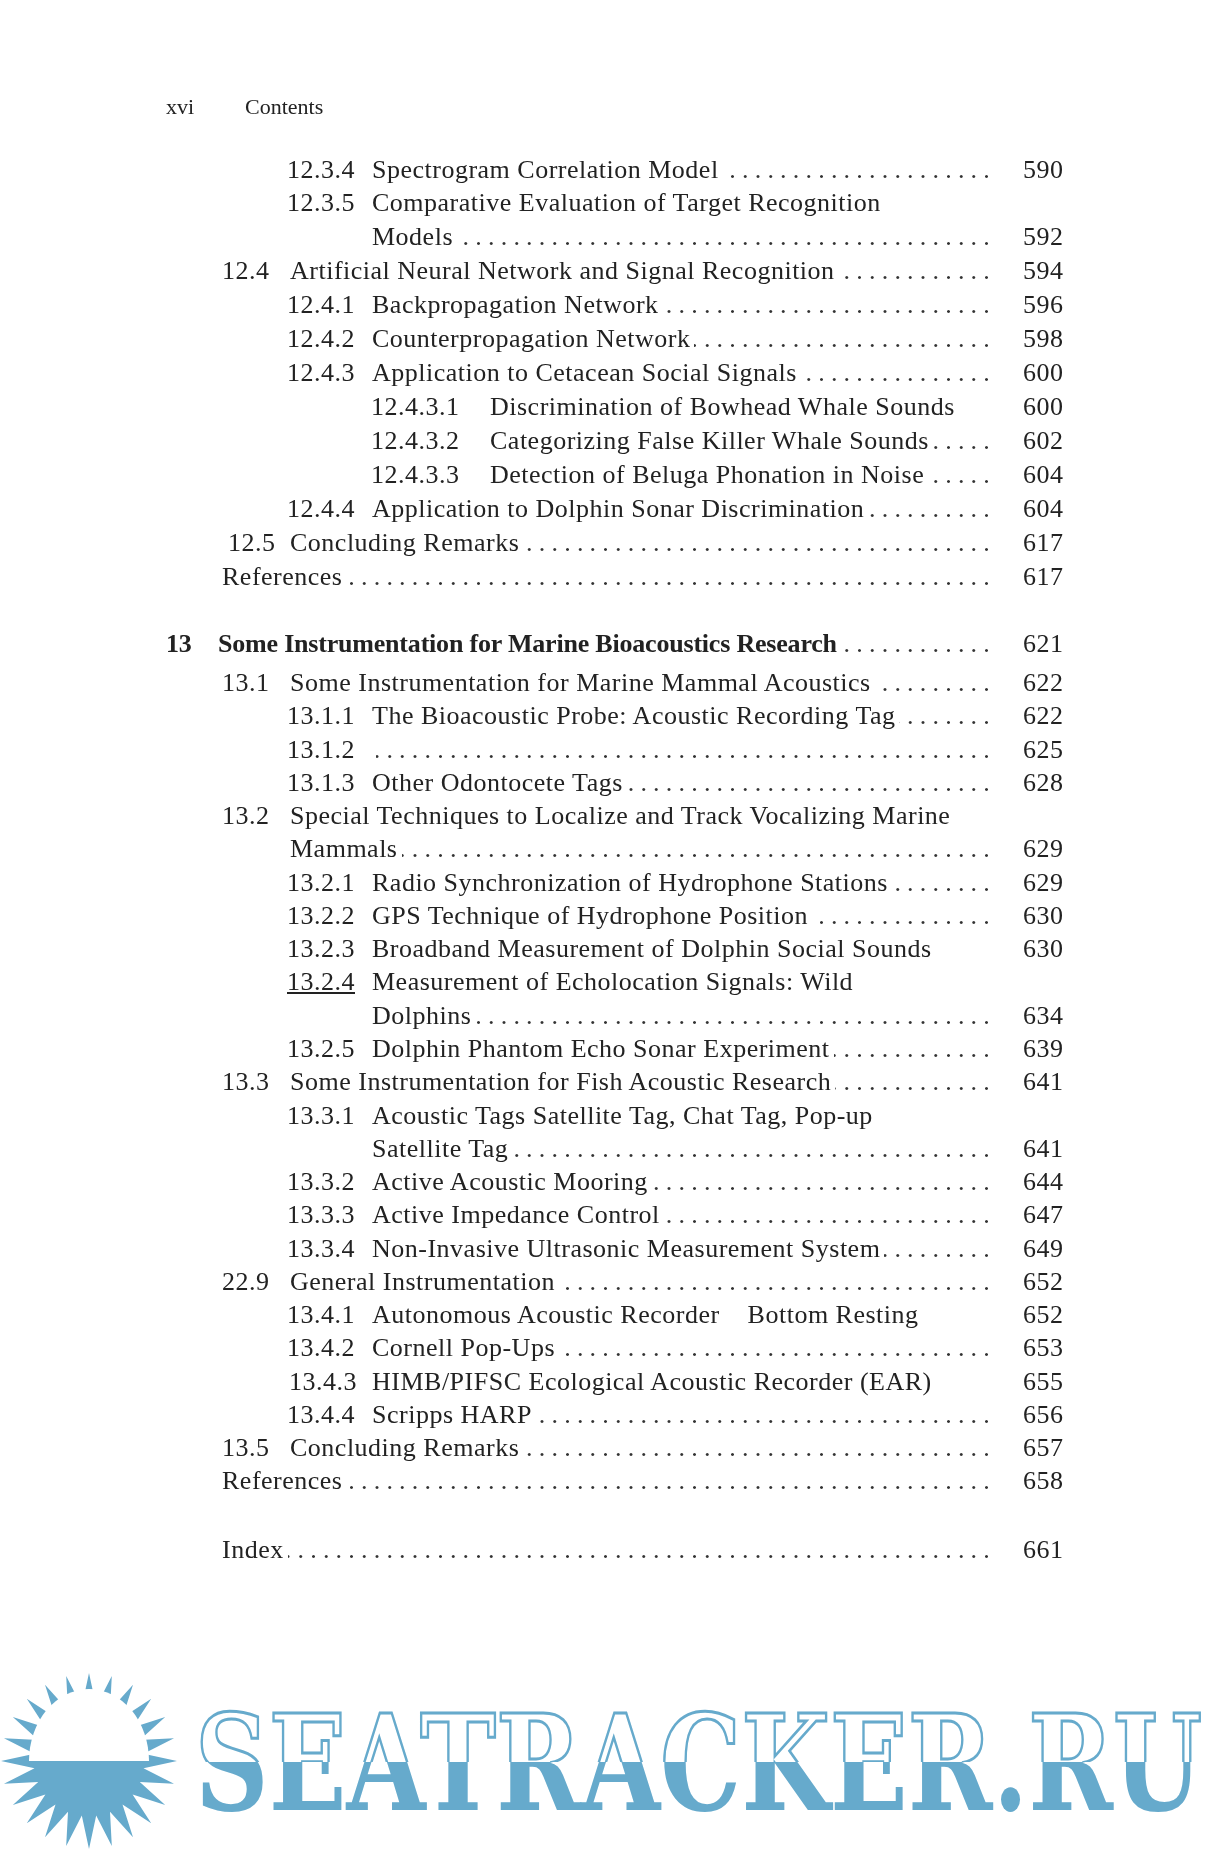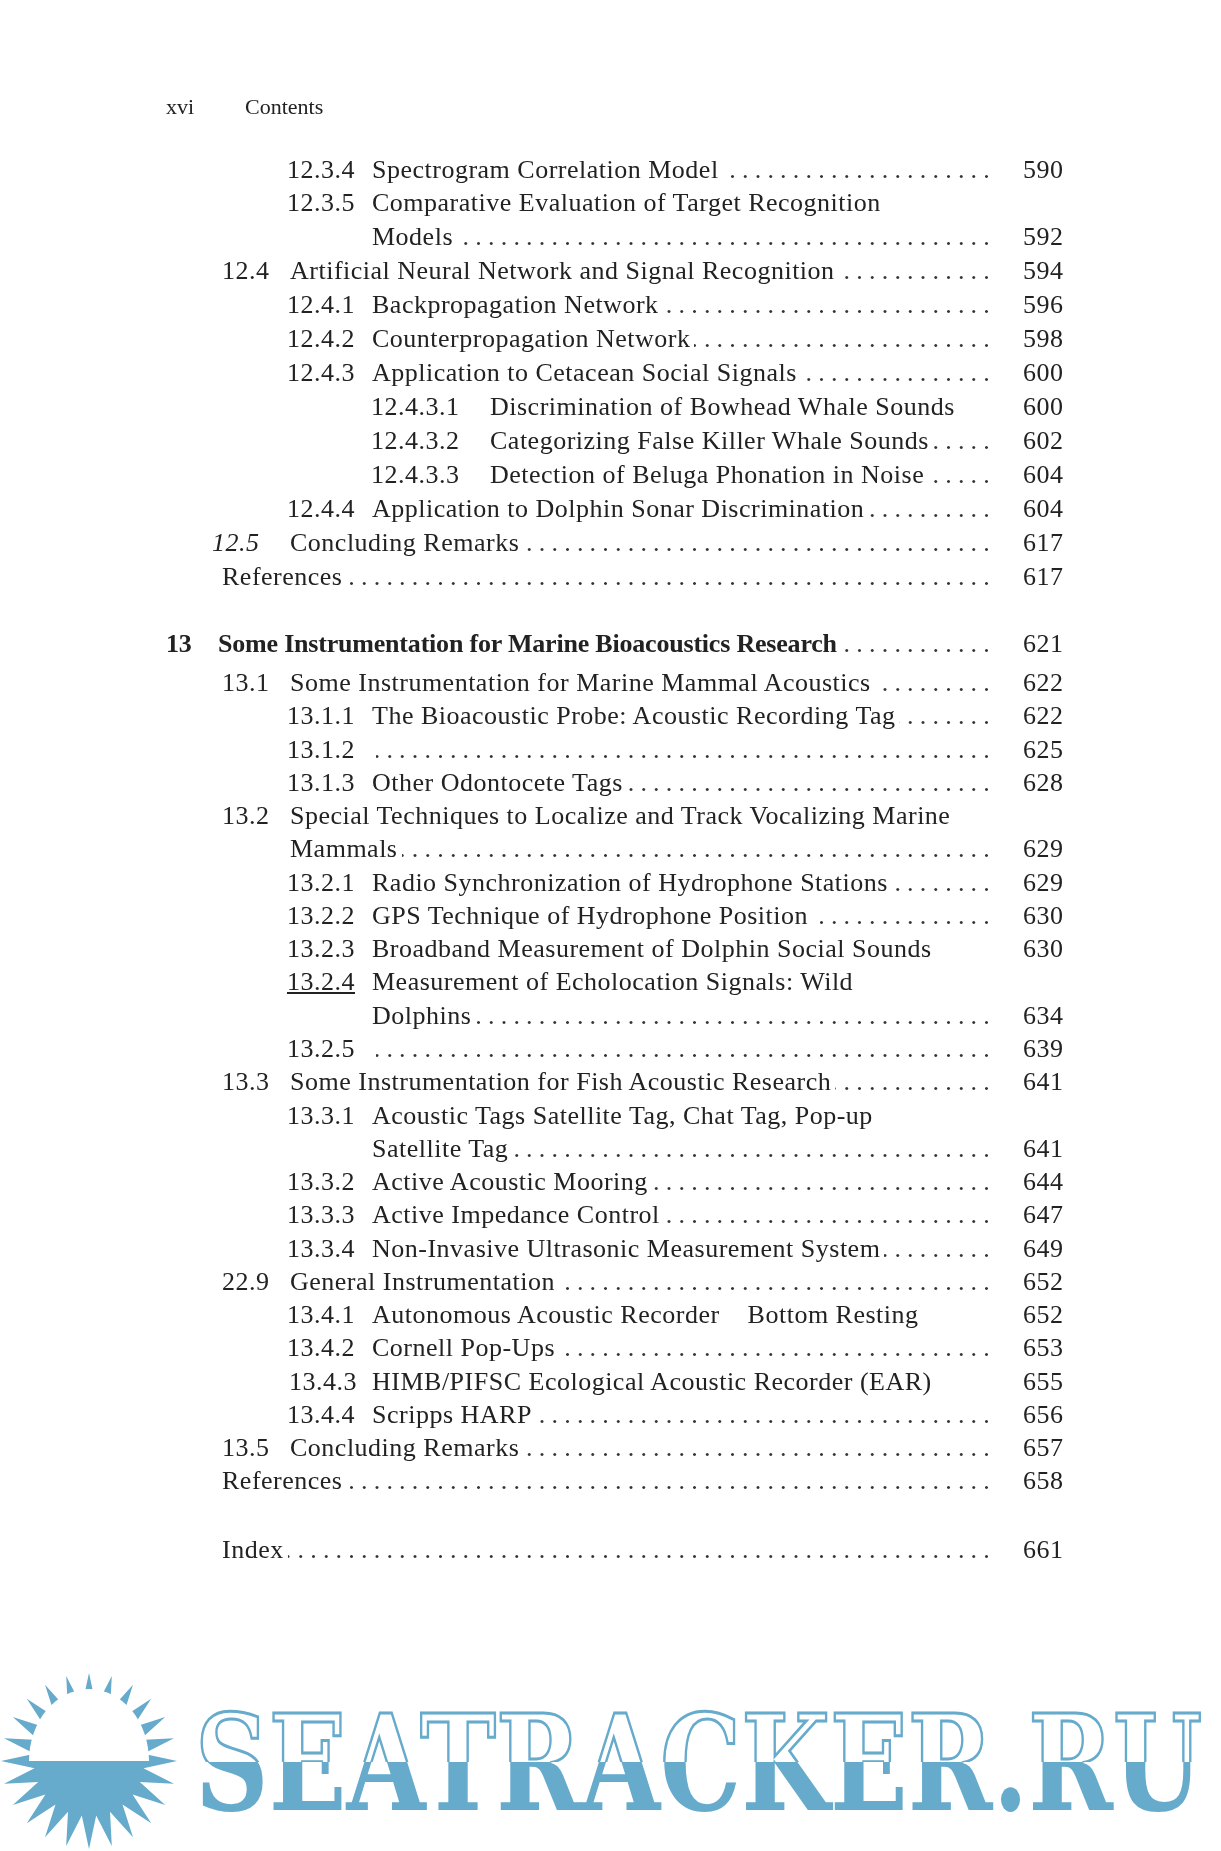--- a/index.html
+++ b/index.html
@@ -100,21 +100,21 @@
     </div>
     <div class="row" style="top: 492px;">
       <span class="num" style="left: 287px;">12.4.4</span>
       <div class="line" style="left: 372px; width: 628px;">
         <span class="ttl">Application to Dolphin Sonar Discrimination</span>
         <span class="lead">........................................................................................................................</span>
       </div>
       <span class="pg">604</span>
     </div>
     <div class="row" style="top: 526px;">
-      <span class="num" style="left: 212px; font-style: italic;">12.5</span>
+      <span class="num" style="left: 228px;">12.5</span>
       <div class="line" style="left: 290px; width: 710px;">
         <span class="ttl">Concluding Remarks</span>
         <span class="lead">........................................................................................................................</span>
       </div>
       <span class="pg">617</span>
     </div>
     <div class="row" style="top: 560px;">
       <div class="line" style="left: 222px; width: 778px;">
         <span class="ttl">References</span>
         <span class="lead">........................................................................................................................</span>
@@ -205,20 +205,21 @@
     <div class="row" style="top: 999px;">
       <div class="line" style="left: 372px; width: 628px;">
         <span class="ttl">Dolphins</span>
         <span class="lead">........................................................................................................................</span>
       </div>
       <span class="pg">634</span>
     </div>
     <div class="row" style="top: 1032px;">
       <span class="num" style="left: 287px;">13.2.5</span>
       <div class="line" style="left: 372px; width: 628px;">
+        <span class="ttl">Dolphin Phantom Echo Sonar Experiment</span>
         <span class="lead">........................................................................................................................</span>
       </div>
       <span class="pg">639</span>
     </div>
     <div class="row" style="top: 1065px;">
       <span class="num" style="left: 222px;">13.3</span>
       <div class="line" style="left: 290px; width: 710px;">
         <span class="ttl">Some Instrumentation for Fish Acoustic Research</span>
         <span class="lead">........................................................................................................................</span>
       </div>

